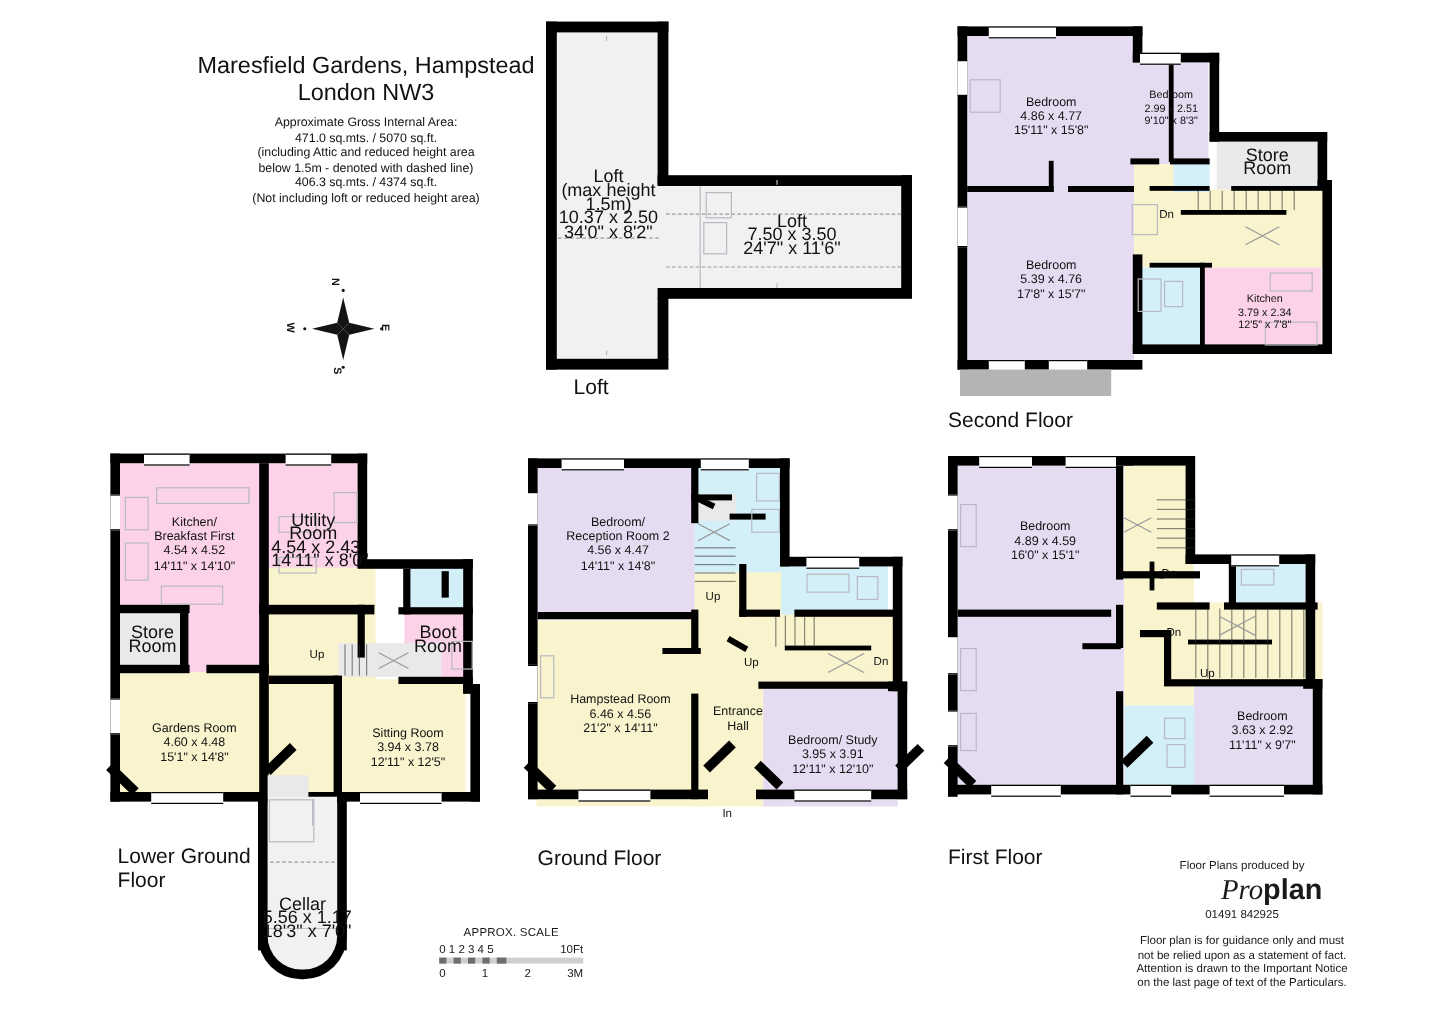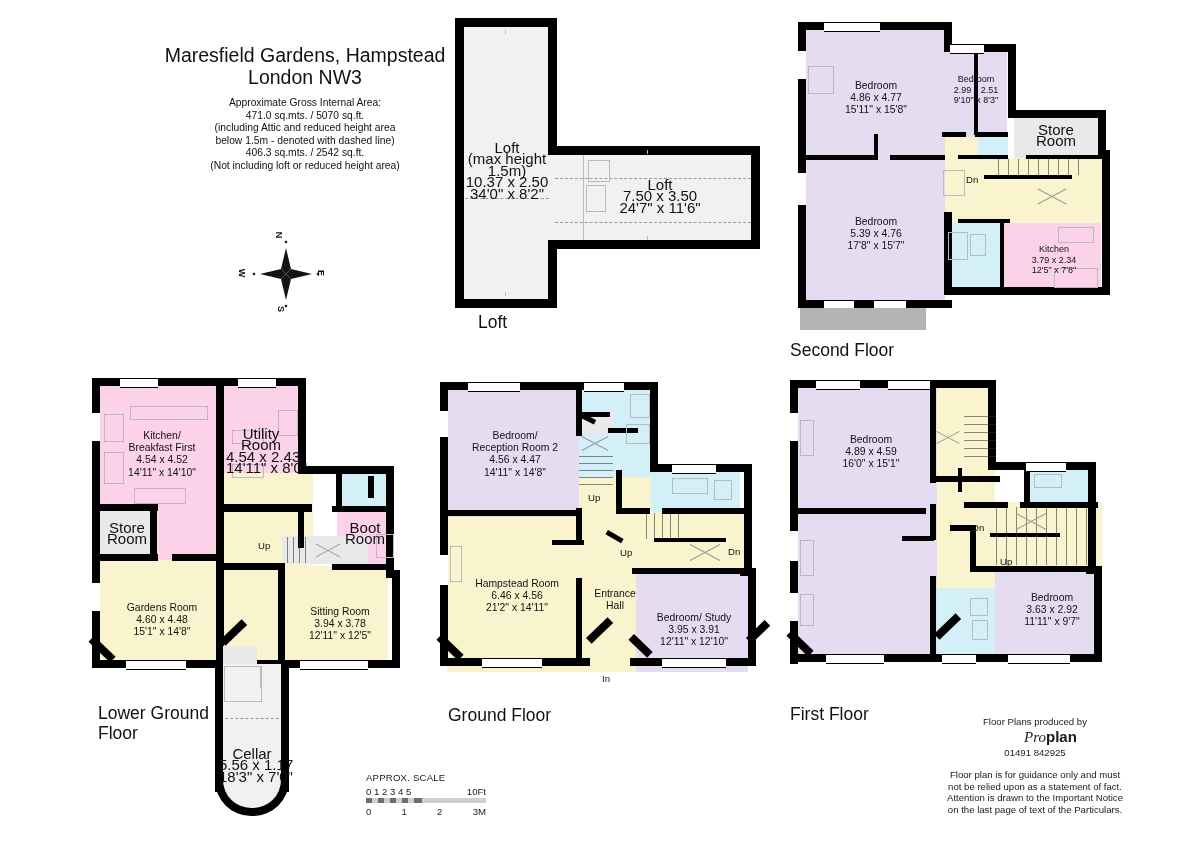--- a/index.html
+++ b/index.html
@@ -49,46 +49,46 @@
   .stairh i{position:absolute;left:0;right:0;height:1px;background:#2a2a2a;opacity:.55;}
   .xcross{position:absolute;}
   .xcross:before,.xcross:after{content:"";position:absolute;left:0;top:50%;width:100%;
       height:1px;background:#9a9a9a;transform-origin:center;}
   .xcross:before{transform:rotate(28deg);}
   .xcross:after{transform:rotate(-28deg);}
   .win{position:absolute;background:#fff;border-top:1px solid #000;border-bottom:1px solid #000;}
 
   
   #scale-bar{left:366px;top:772px;width:120px;}
-  #scale-bar .cap{font-size:9.6px;letter-spacing:.2px;}
+  #scale-bar .cap{font-size:9.6px;text-align:center;letter-spacing:.2px;}
   #scale-bar .row{display:flex;justify-content:space-between;font-size:9.6px;margin-top:3px;}
   #scale-bar .bar{position:relative;height:5px;margin:1px 0;background:#cfcfcf;}
   #scale-bar .bar .seg{position:absolute;top:0;height:5px;background:#6d6d6d;}
 
   
   #footer{left:890px;top:716px;width:290px;text-align:center;}
   #footer .by{font-size:9.6px;}
-  #footer .brand{font-size:15px;margin:1px 0 0;}
+  #footer .brand{font-size:24px;margin:1px 0 0;}
   #footer .brand .pro{font-family:"Liberation Serif","DejaVu Serif",serif;font-style:italic;}
   #footer .brand .plan{font-weight:bold;}
   #footer .tel{font-size:9.6px;margin-top:1px;}
   #footer .disc{font-size:9.6px;line-height:11.6px;margin-top:11px;}
 </style>
 </head>
 <body>
 
 <div class="abs" id="title-block">
   <div class="t1">Maresfield Gardens, Hampstead</div>
   <div class="t1">London NW3</div>
   <div class="sub">
     <div>Approximate Gross Internal Area:</div>
     <div>471.0 sq.mts. / 5070 sq.ft.</div>
     <div>(including Attic and reduced height area</div>
     <div>below 1.5m - denoted with dashed line)</div>
-    <div>406.3 sq.mts. / 2542 sq.ft.</div>
+    <div>406.3 sq.mts. / 4374 sq.ft.</div>
     <div>(Not including loft or reduced height area)</div>
   </div>
 </div>
 
 <div class="abs" id="compass">
   <svg width="92" height="92" viewBox="0 0 92 92" aria-hidden="true">
     <g transform="rotate(90 46 46)">
       <path d="M46 20 L51 41 L46 46 L41 41 Z" fill="#141414"></path>
       <path d="M72 46 L51 51 L46 46 L51 41 Z" fill="#141414"></path>
       <path d="M46 72 L41 51 L46 46 L51 51 Z" fill="#141414"></path>

